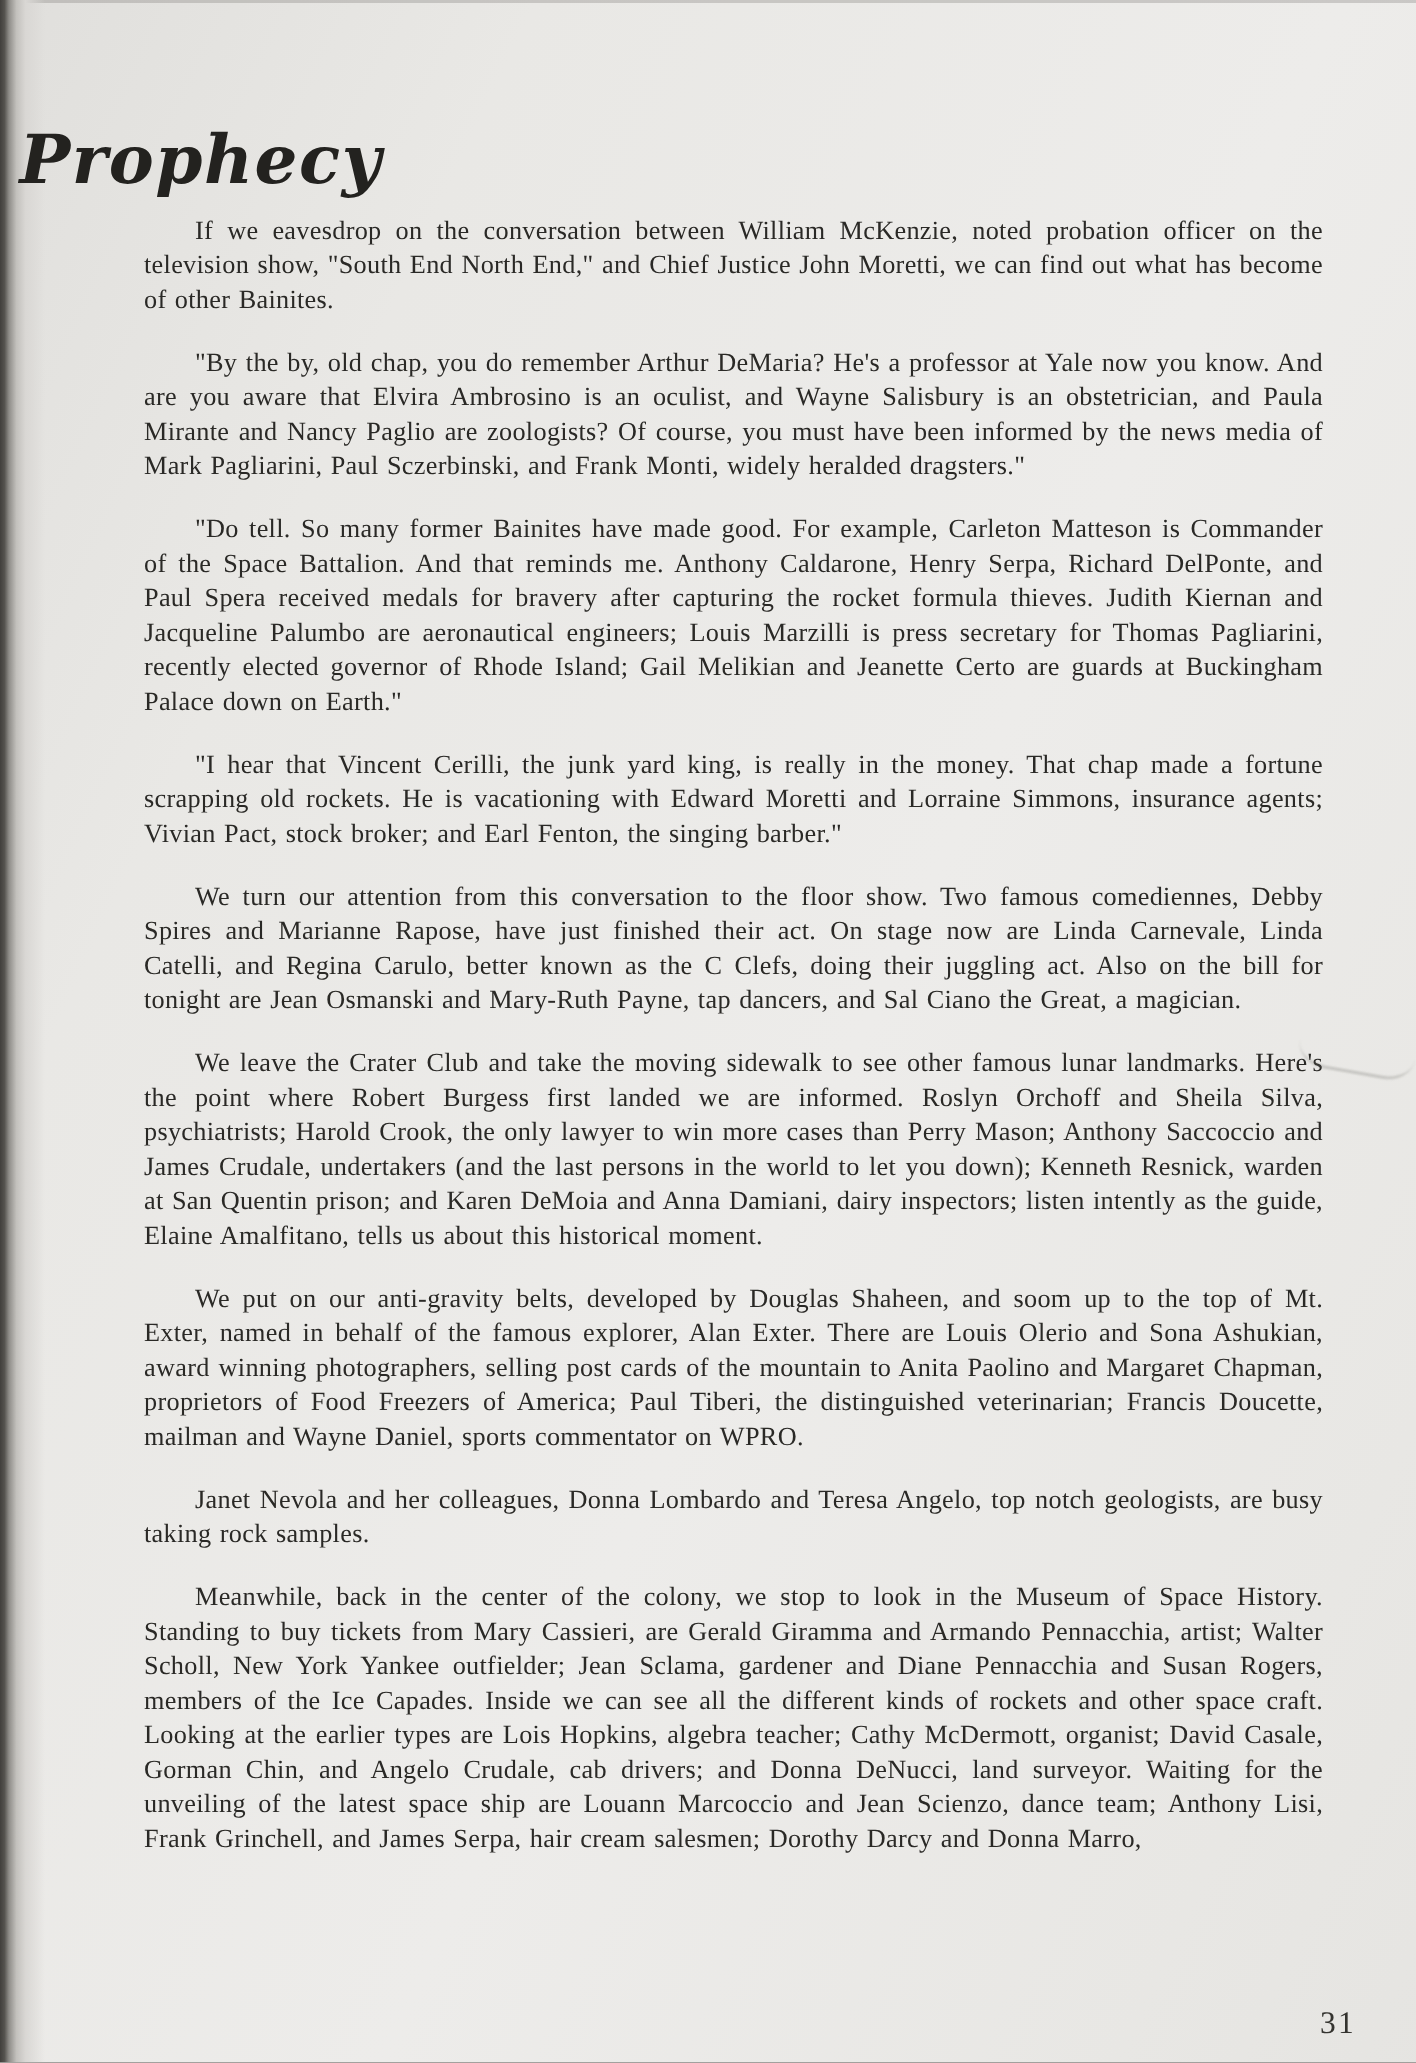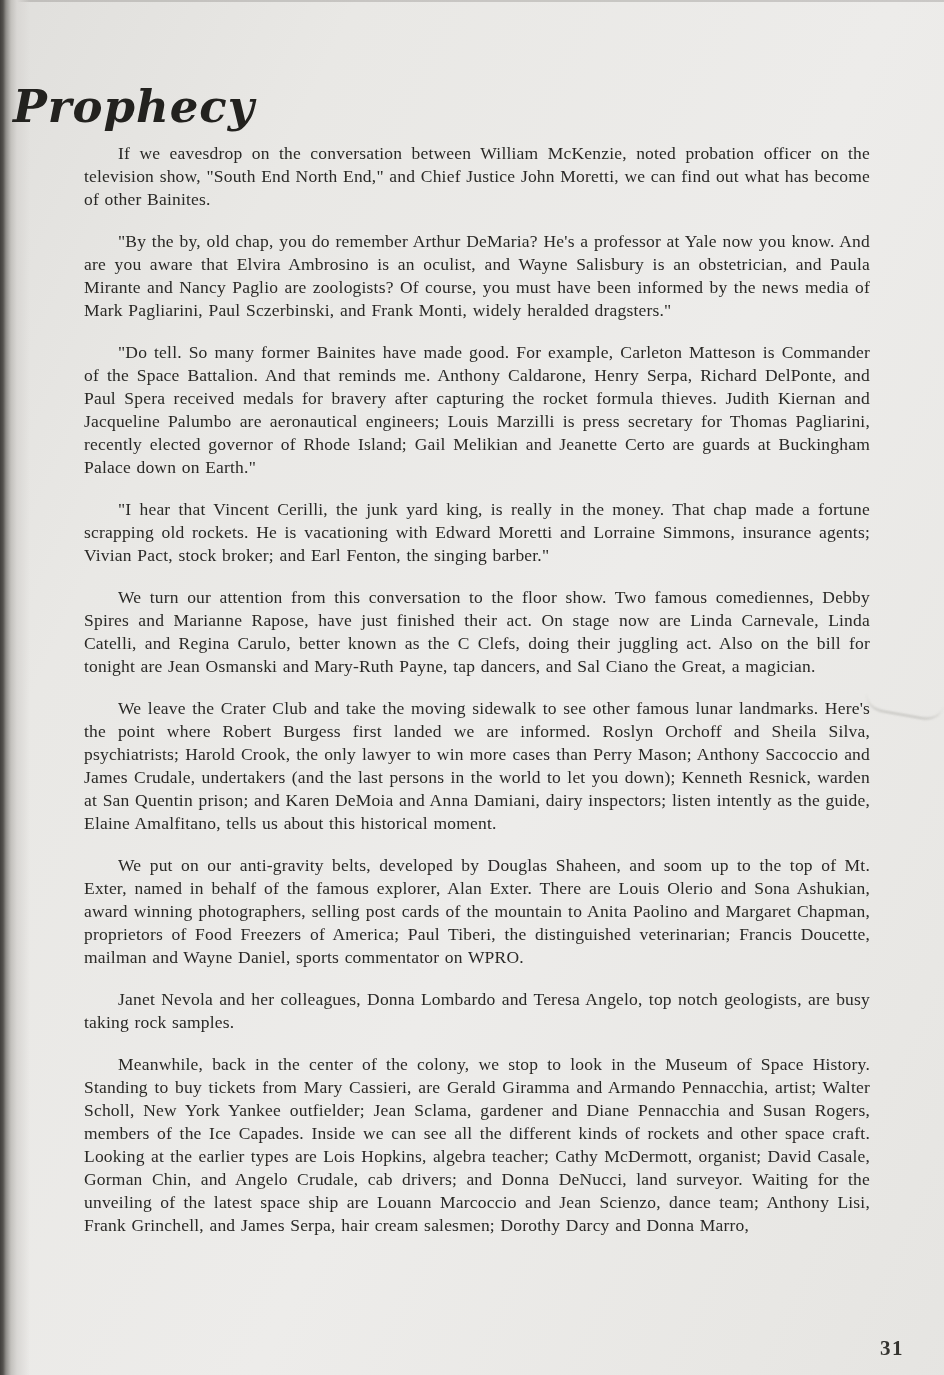--- a/index.html
+++ b/index.html
@@ -40,40 +40,40 @@
     top: 50px;
     font-family: "DejaVu Serif", serif;
     font-style: italic;
     font-weight: 600;
     font-size: 45px;
     letter-spacing: 1px;
     color: #23221f;
   }
   .body-text {
     position: absolute;
-    left: 84px;
+    left: 96px;
     top: 142px;
     width: 786px;
     font-size: 17.5px;
     line-height: 23px;
     text-align: justify;
     letter-spacing: 0.2px;
     word-spacing: 1px;
     color: #2a2926;
   }
   .body-text p {
     margin: 0 0 19px 0;
     text-indent: 34px;
   }
   .page-number {
     position: absolute;
     left: 880px;
     top: 1336px;
     font-size: 21px;
-    font-weight: bold;
+    font-weight: normal;
     letter-spacing: 1.5px;
     color: #34332f;
   }
   
   .smudge {
     position: absolute;
     left: 866px;
     top: 684px;
     width: 78px;
     height: 30px;

